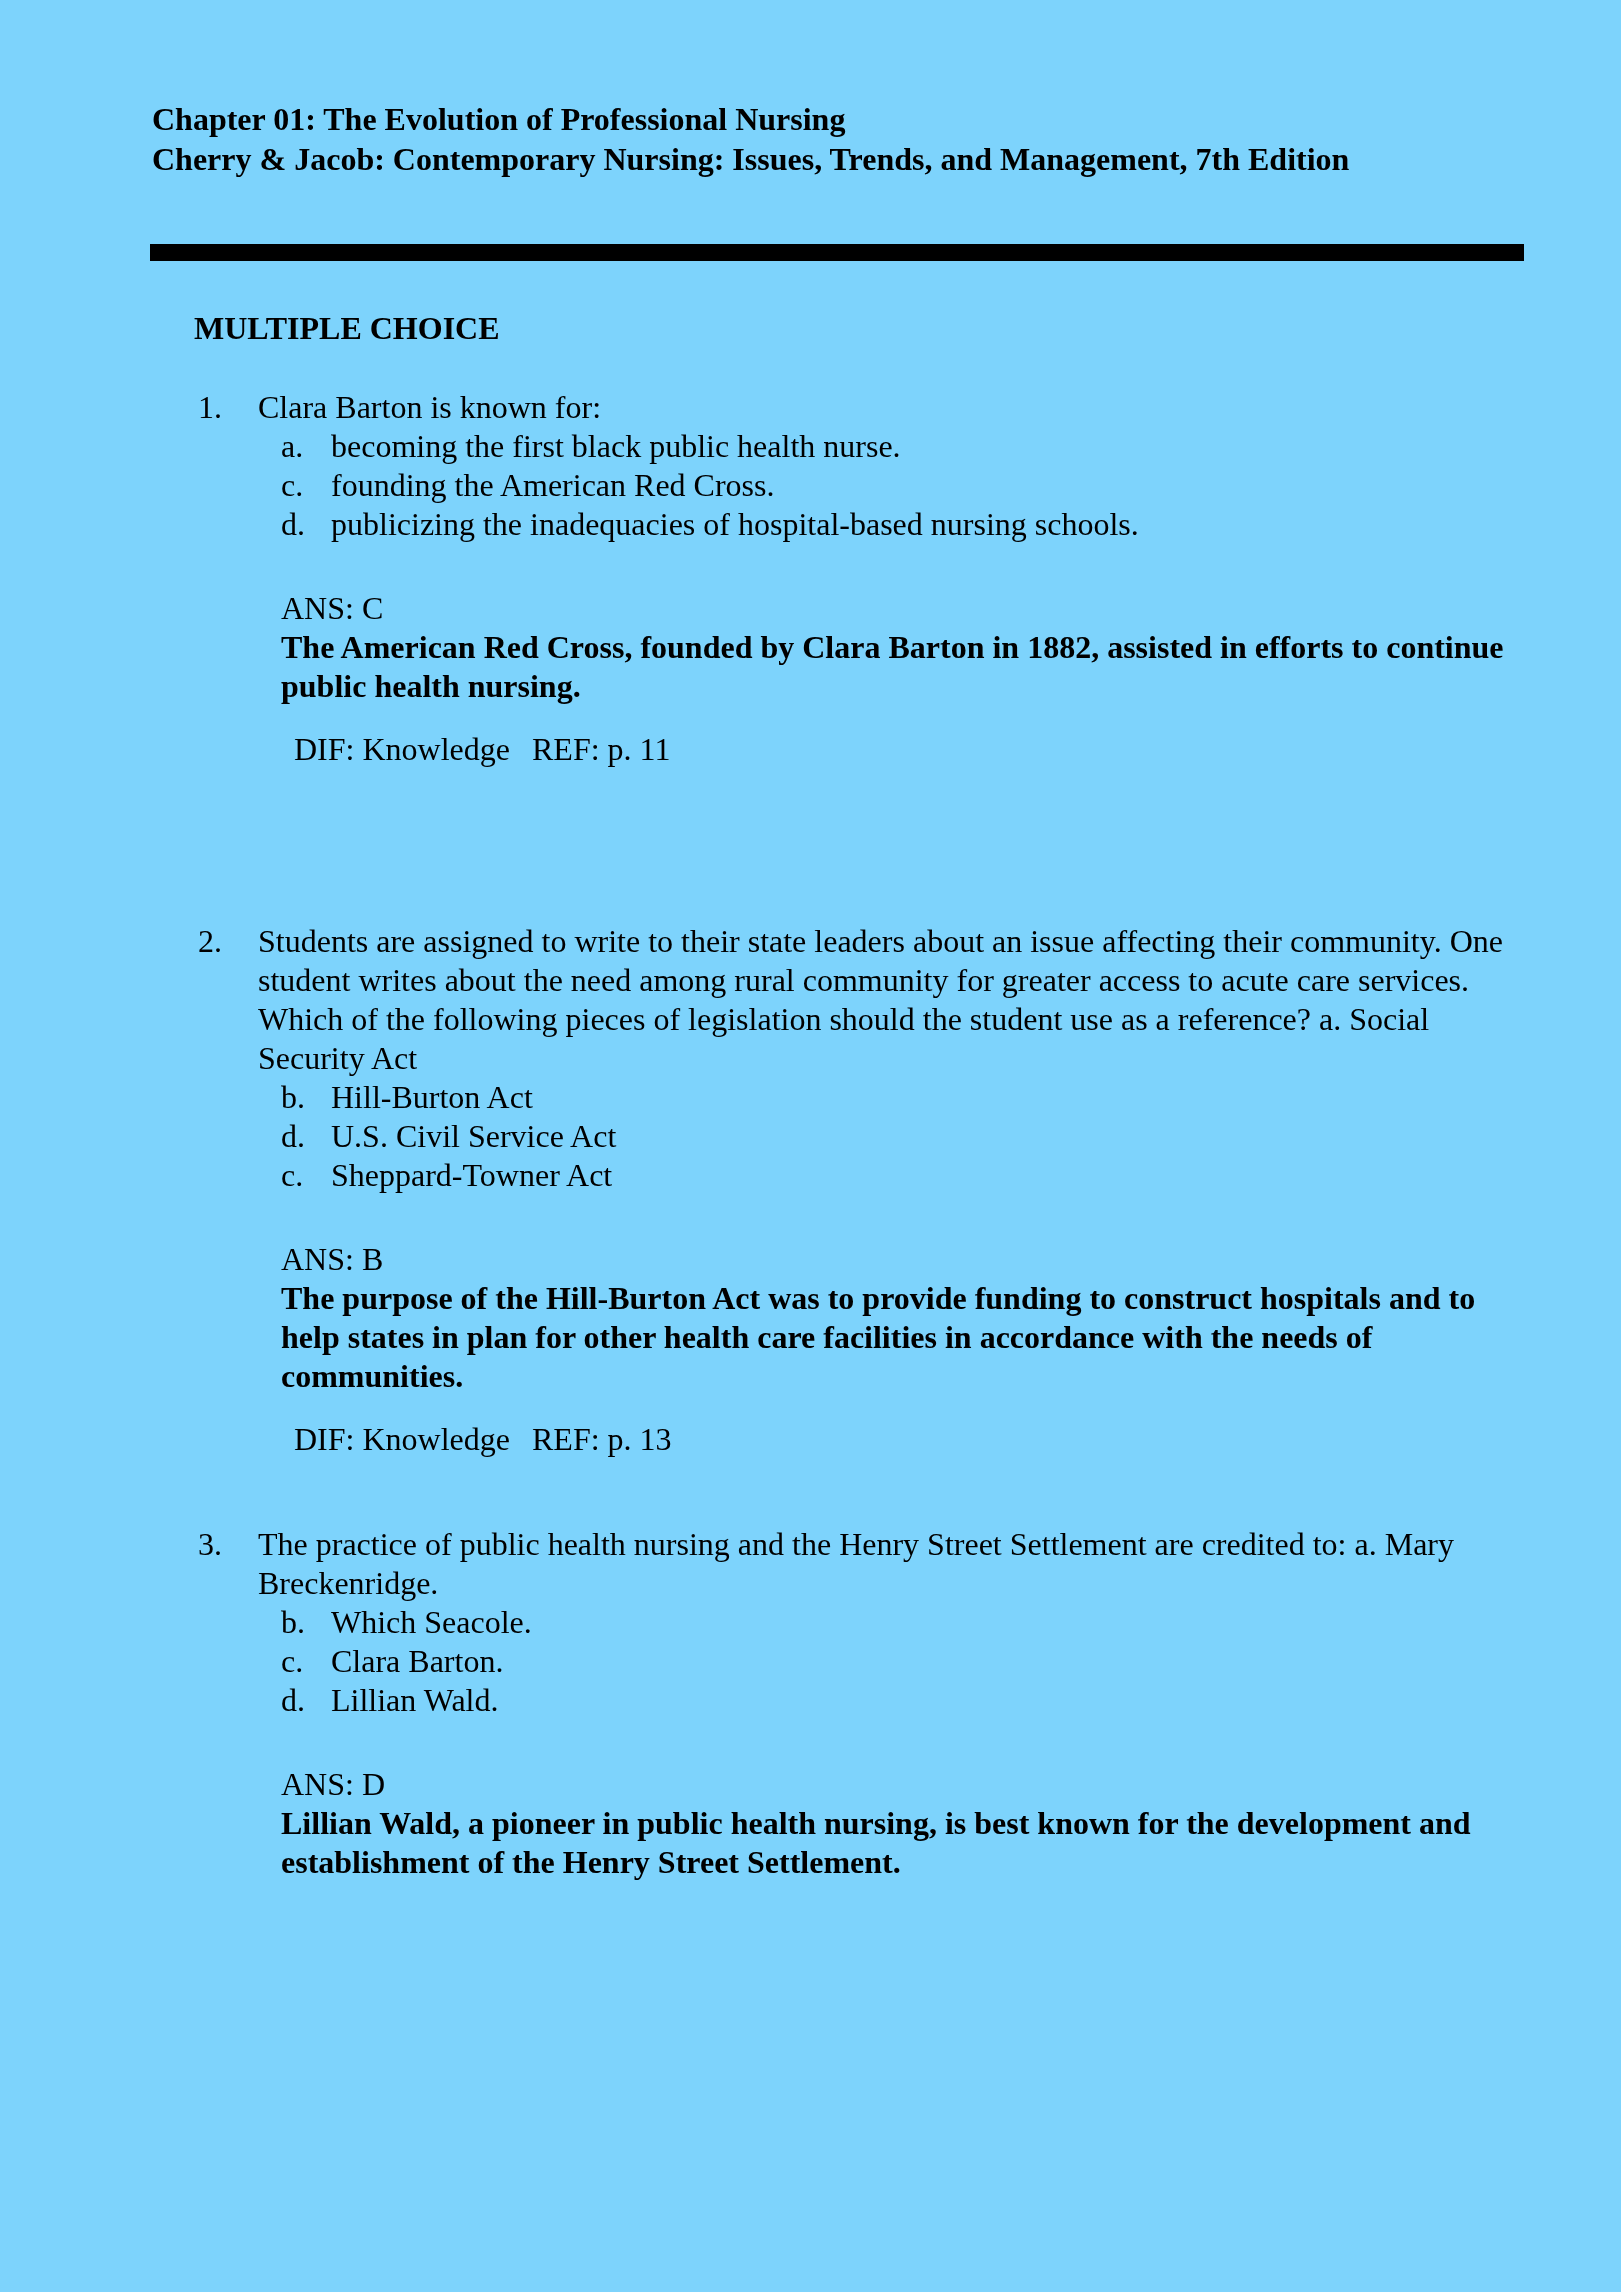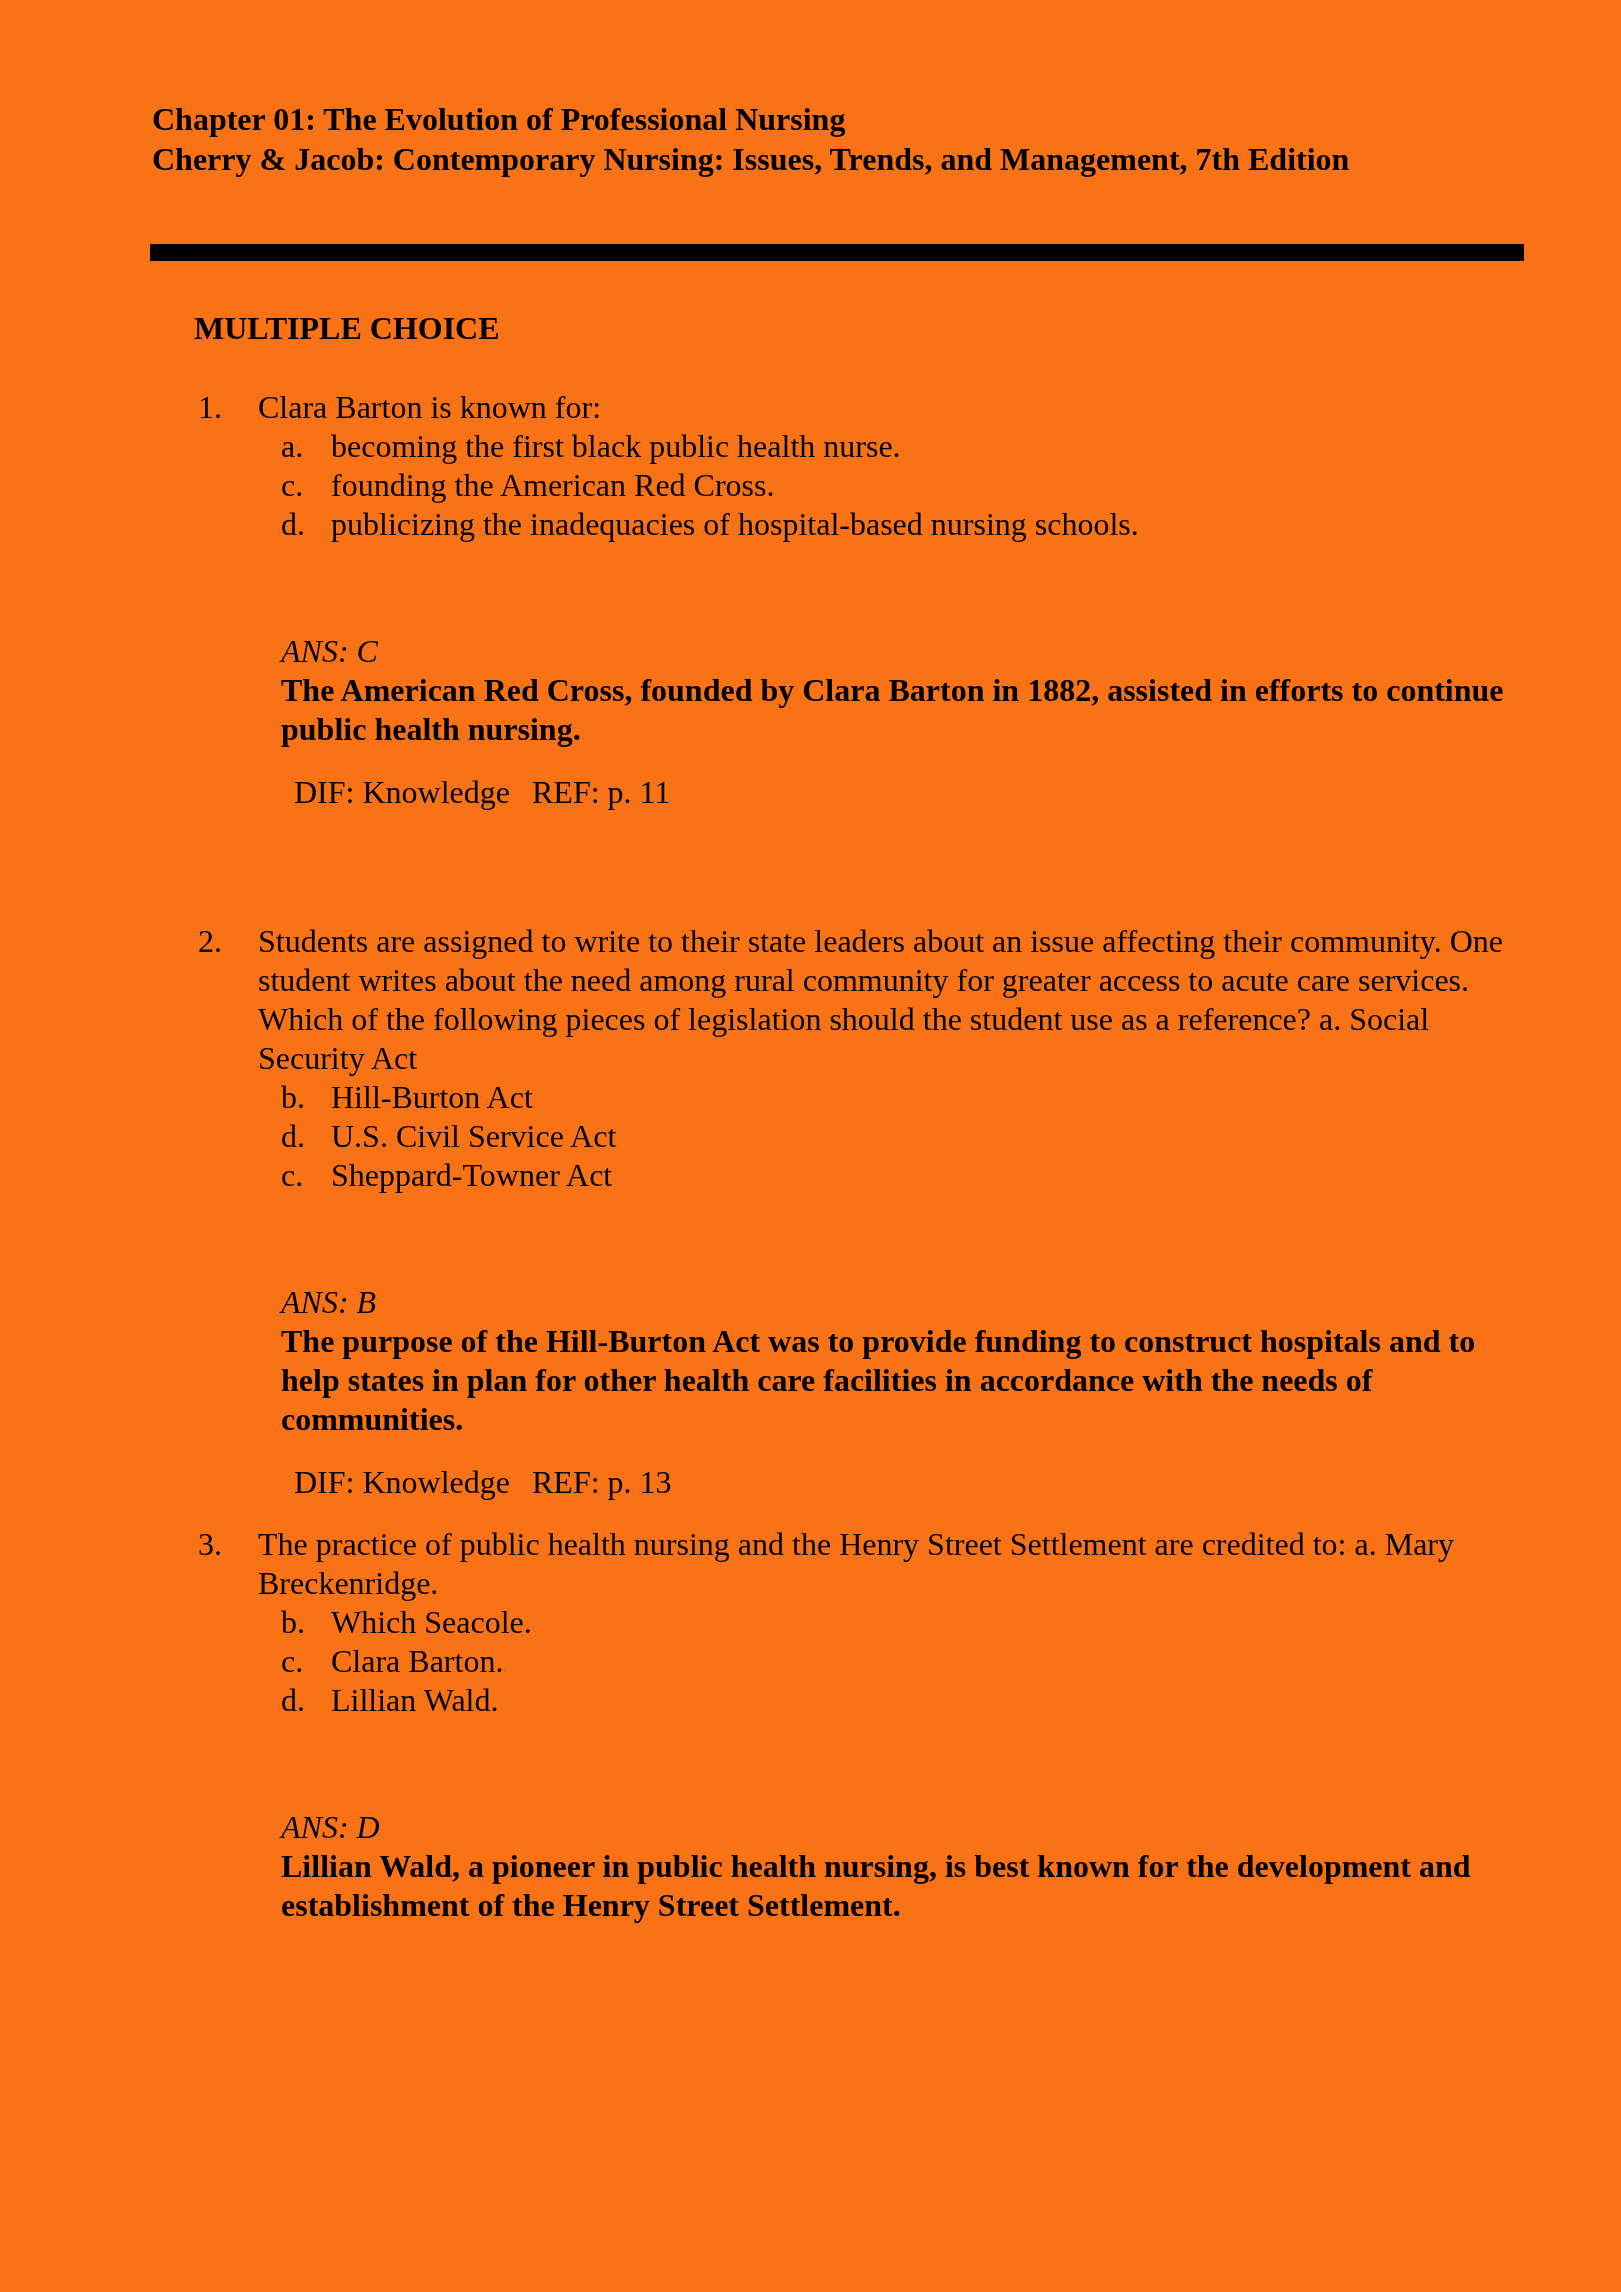--- a/index.html
+++ b/index.html
@@ -4,21 +4,21 @@
 <style>
   html, body {
     margin: 0;
     padding: 0;
     background: #ffffff;
   }
   .page {
     position: relative;
     width: 1621px;
     height: 2293px;
-    background: #f97316;
+    background: #7dd3fc;
     color: #000000;
     font-family: "Liberation Serif", "DejaVu Serif", serif;
     font-size: 32px;
     line-height: 39px;
     overflow: hidden;
   }
   .doc-header {
     position: absolute;
     left: 152px;
     top: 99px;
@@ -59,22 +59,21 @@
   }
   .opt {
     margin-left: 281px;
   }
   .opt .letter {
     display: inline-block;
     width: 50px;
   }
   .answer {
     margin-left: 281px;
-    margin-top: 88px;
-    font-style: italic;
+    margin-top: 45px;
   }
   .rationale {
     margin-left: 281px;
     width: 1235px;
     font-weight: bold;
   }
   .difref {
     margin-left: 294px;
     margin-top: 24px;
   }

